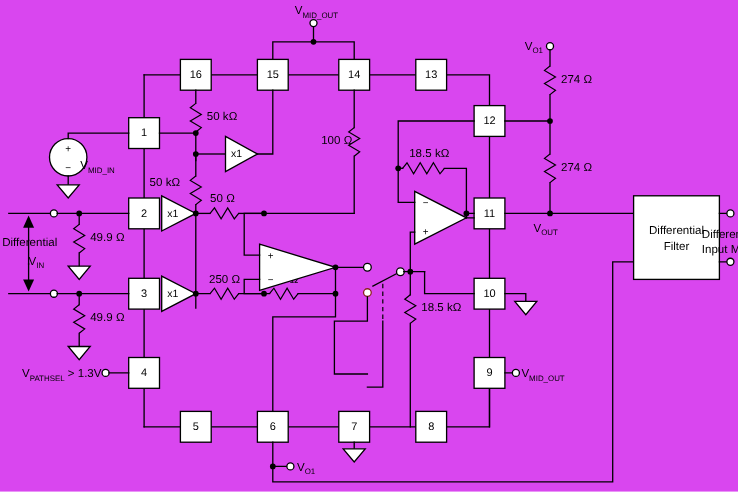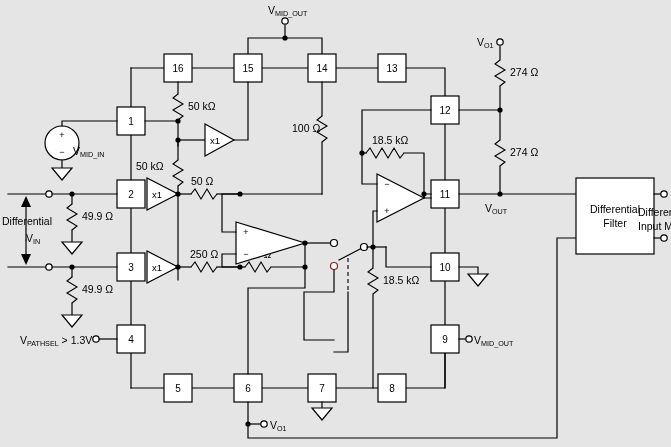--- a/index.html
+++ b/index.html
@@ -7,21 +7,21 @@
     padding: 0;
     background: #ffffff;
   }
   body {
     font-family: "Liberation Sans", sans-serif;
   }
   #schematic-root {
     position: relative;
     width: 671px;
     height: 447px;
-    background: #e5e5e5;
+    background: #d946ef;
     overflow: hidden;
   }
   svg#schematic {
     display: block;
     width: 671px;
     height: 447px;
   }
   .wire {
     stroke: #000000;
     stroke-width: 1.2;

